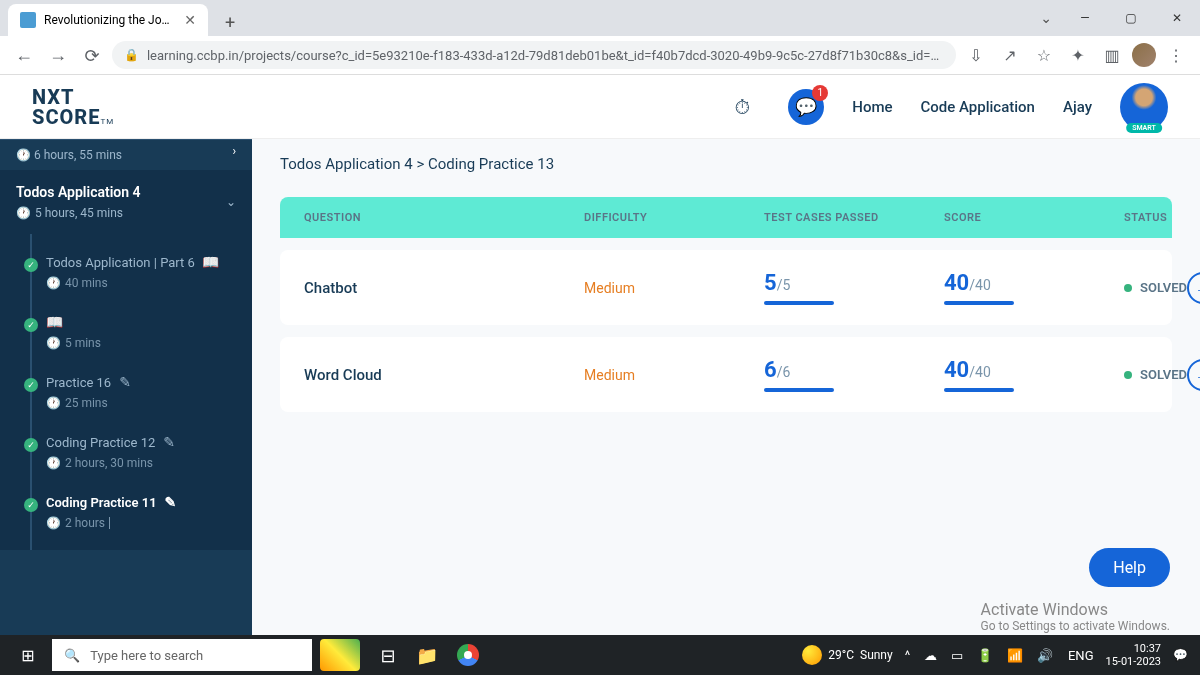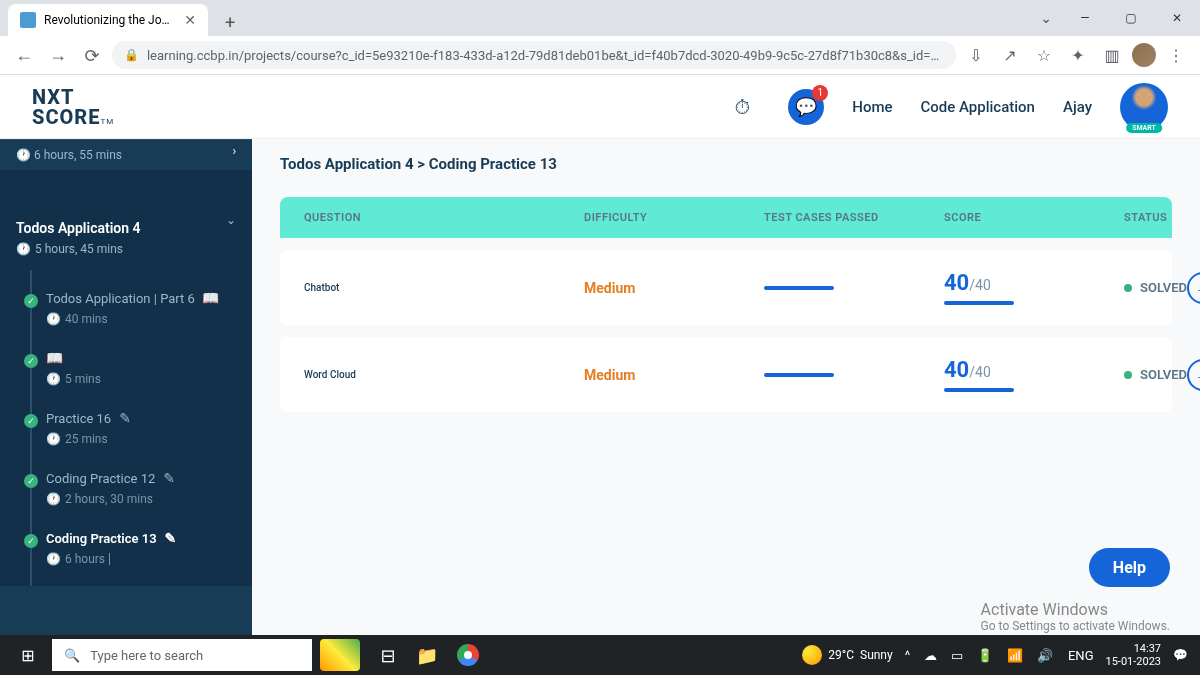--- a/index.html
+++ b/index.html
@@ -38,54 +38,54 @@
     .header-link { color: #183b56; font-size: 15px; font-weight: 500; }
     .user-avatar { width: 48px; height: 48px; border-radius: 50%; position: relative; background: radial-gradient(circle at 50% 30%, #d4a574 20%, #1565d8 30%); }
     .user-avatar::after { content: "SMART"; position: absolute; bottom: -2px; left: 50%; transform: translateX(-50%); background: #00b8a9; color: #fff; font-size: 7px; padding: 1px 6px; border-radius: 6px; font-weight: 600; }
     
     
     .sidebar { width: 252px; background: #183b56; color: #fff; overflow-y: auto; padding-bottom: 20px; }
     .sb-top { padding: 8px 16px; font-size: 12px; color: #9db7cc; position: relative; border-top: 1px solid #2a5070; }
     .sb-chevron-right { position: absolute; right: 16px; top: 4px; color: #fff; font-size: 12px; }
     .sb-section { padding: 14px 16px; position: relative; }
     .sb-section.active { background: #12304a; }
-    .sb-section-title { font-size: 14px; font-weight: 600; margin-bottom: 6px; margin-top: 36px; }
+    .sb-section-title { font-size: 14px; font-weight: 600; margin-bottom: 6px; }
     .sb-section-time { font-size: 12px; color: #9db7cc; display: flex; align-items: center; gap: 4px; }
     .sb-chevron { position: absolute; right: 16px; top: 50%; transform: translateY(-50%); color: #9db7cc; font-size: 12px; }
     .sb-items { background: #12304a; padding: 8px 0; position: relative; }
     .sb-line { position: absolute; left: 30px; top: 0; bottom: 0; width: 2px; background: #2a5070; }
     .sb-item { padding: 12px 16px 12px 46px; position: relative; }
     .sb-item.active .sb-item-title { color: #fff; font-weight: 600; }
     .sb-dot { position: absolute; left: 24px; top: 16px; width: 14px; height: 14px; background: #36b37e; border-radius: 50%; display: flex; align-items: center; justify-content: center; font-size: 9px; color: #fff; z-index: 1; }
     .sb-item-title { font-size: 13px; color: #9db7cc; display: flex; align-items: center; gap: 8px; }
     .sb-item-icon { font-size: 14px; }
     .sb-item-time { font-size: 12px; color: #7a95ab; margin-top: 6px; display: flex; align-items: center; gap: 4px; }
     .sb-item-time .cursor { border-right: 1px solid #7a95ab; height: 12px; }
     
     
     .main { flex: 1; background: #f7f9fb; overflow-y: auto; }
-    .breadcrumb { padding: 16px 28px; font-size: 15px; color: #183b56; font-weight: 700; }
+    .breadcrumb { padding: 16px 28px; font-size: 15px; color: #183b56; font-weight: 400; }
     .table-wrap { margin: 8px 28px; }
     .thead { display: grid; grid-template-columns: 280px 180px 180px 180px 1fr 60px; background: #5eead4; padding: 14px 24px; border-radius: 8px 8px 0 0; font-size: 11px; font-weight: 600; color: #5a7487; letter-spacing: 0.5px; }
     .row { display: grid; grid-template-columns: 280px 180px 180px 180px 1fr 60px; background: #fff; padding: 20px 24px; margin-top: 12px; border-radius: 8px; align-items: center; }
-    .q-name { font-size: 10px; color: #183b56; font-weight: 500; }
-    .difficulty { color: #e67e22; font-size: 14px; font-weight: 700; }
+    .q-name { font-size: 15px; color: #183b56; font-weight: 500; }
+    .difficulty { color: #e67e22; font-size: 14px; font-weight: 400; }
     .metric { display: flex; flex-direction: column; gap: 6px; }
     .metric-val { font-size: 14px; color: #183b56; }
     .metric-val .big { font-size: 22px; font-weight: 700; color: #1565d8; }
     .metric-val .small { color: #7a95ab; font-size: 14px; }
     .bar { width: 70px; height: 4px; background: #1565d8; border-radius: 2px; }
     .status { display: flex; align-items: center; gap: 8px; color: #5a7487; font-size: 13px; font-weight: 600; }
     .status-dot { width: 8px; height: 8px; background: #36b37e; border-radius: 50%; }
     .arrow-btn { width: 32px; height: 32px; border: 2px solid #1565d8; border-radius: 50%; display: flex; align-items: center; justify-content: center; color: #1565d8; font-size: 16px; }
     
     
     .watermark { position: absolute; bottom: 42px; right: 30px; color: #888; font-size: 16px; text-align: left; }
     .watermark .sub { font-size: 12px; }
-    .help-btn { position: absolute; bottom: 88px; right: 30px; background: #1565d8; color: #fff; padding: 10px 24px; border-radius: 22px; font-size: 16px; font-weight: 700; z-index: 5; }
+    .help-btn { position: absolute; bottom: 88px; right: 30px; background: #1565d8; color: #fff; padding: 10px 24px; border-radius: 22px; font-size: 16px; font-weight: 400; z-index: 5; }
     
     
     .taskbar { position: absolute; bottom: 0; left: 0; right: 0; height: 40px; background: #1f2326; display: flex; align-items: center; padding: 0 8px; color: #fff; font-size: 12px; }
     .start-btn { width: 40px; height: 40px; display: flex; align-items: center; justify-content: center; font-size: 16px; }
     .search-box { background: #fff; height: 32px; width: 260px; display: flex; align-items: center; padding: 0 12px; gap: 10px; color: #666; font-size: 13px; margin-left: 4px; }
     .decor { width: 40px; height: 32px; background: linear-gradient(45deg, #ff9800, #ffeb3b, #4caf50); border-radius: 4px; margin: 0 8px; }
     .task-icon { width: 40px; height: 40px; display: flex; align-items: center; justify-content: center; font-size: 18px; }
     .task-icon.chrome { position: relative; }
     .task-icon.chrome::before { content: ""; width: 22px; height: 22px; border-radius: 50%; background: conic-gradient(#ea4335 0 120deg, #4285f4 120deg 240deg, #34a853 240deg); }
     .task-icon.chrome::after { content: ""; position: absolute; width: 8px; height: 8px; background: #fff; border-radius: 50%; }
@@ -205,26 +205,26 @@
             <span class="sb-item-icon">✎</span>
           </div>
         <div class="sb-item-time">
             <span>🕐</span>
             <span>2 hours, 30 mins</span>
           </div>
       </div>
       <div class="sb-item active">
         <div class="sb-dot">✓</div>
         <div class="sb-item-title">
-            <span>Coding Practice 13</span>
+            <span>Coding Practice 11</span>
             <span class="sb-item-icon">✎</span>
           </div>
         <div class="sb-item-time">
             <span>🕐</span>
-            <span>6 hours</span>
+            <span>2 hours</span>
             <span class="cursor"></span>
           </div>
       </div>
     </div>
   </div>
 
   <div class="main">
     <div class="breadcrumb">Todos Application 4 &gt; Coding Practice 13</div>
     <div class="table-wrap">
       <div class="thead">
@@ -232,36 +232,38 @@
         <div>DIFFICULTY</div>
         <div>TEST CASES PASSED</div>
         <div>SCORE</div>
         <div>STATUS</div>
         <div></div>
       </div>
       <div class="row">
         <div class="q-name">Chatbot</div>
         <div class="difficulty">Medium</div>
         <div class="metric">
+          <div class="metric-val"><span class="big">5</span><span class="small">/5</span></div>
           <div class="bar"></div>
         </div>
         <div class="metric">
           <div class="metric-val"><span class="big">40</span><span class="small">/40</span></div>
           <div class="bar"></div>
         </div>
         <div class="status">
             <span class="status-dot"></span>
             <span>SOLVED</span>
           </div>
         <div class="arrow-btn">→</div>
       </div>
       <div class="row">
         <div class="q-name">Word Cloud</div>
         <div class="difficulty">Medium</div>
         <div class="metric">
+          <div class="metric-val"><span class="big">6</span><span class="small">/6</span></div>
           <div class="bar"></div>
         </div>
         <div class="metric">
           <div class="metric-val"><span class="big">40</span><span class="small">/40</span></div>
           <div class="bar"></div>
         </div>
         <div class="status">
             <span class="status-dot"></span>
             <span>SOLVED</span>
           </div>
@@ -296,17 +298,17 @@
   <div class="tray">
     <span class="tray-icon">^</span>
     <span class="tray-icon">☁</span>
     <span class="tray-icon">▭</span>
     <span class="tray-icon">🔋</span>
     <span class="tray-icon">📶</span>
     <span class="tray-icon">🔊</span>
     <span class="tray-icon">ENG</span>
   </div>
   <div class="time-date">
-    <div>14:37</div>
+    <div>10:37</div>
     <div>15-01-2023</div>
   </div>
   <div class="tray-icon">💬</div>
 </div>
 
 </body></html>

